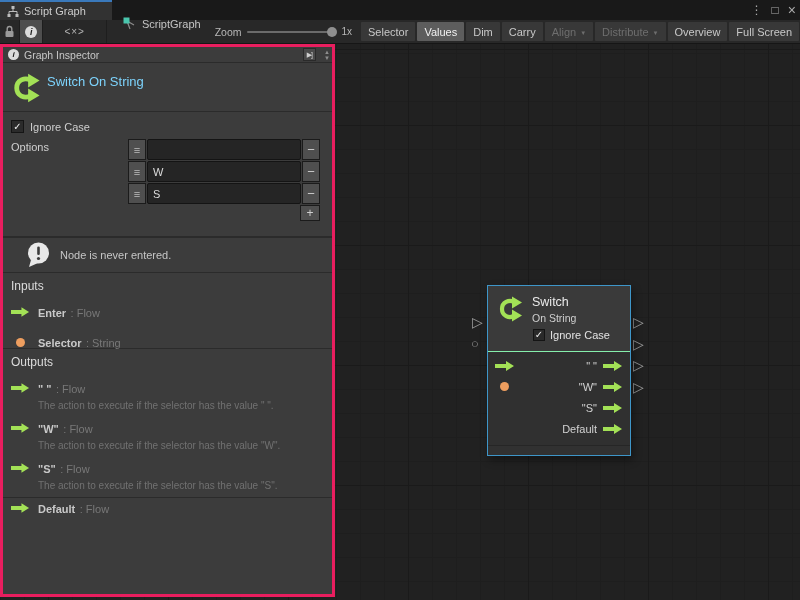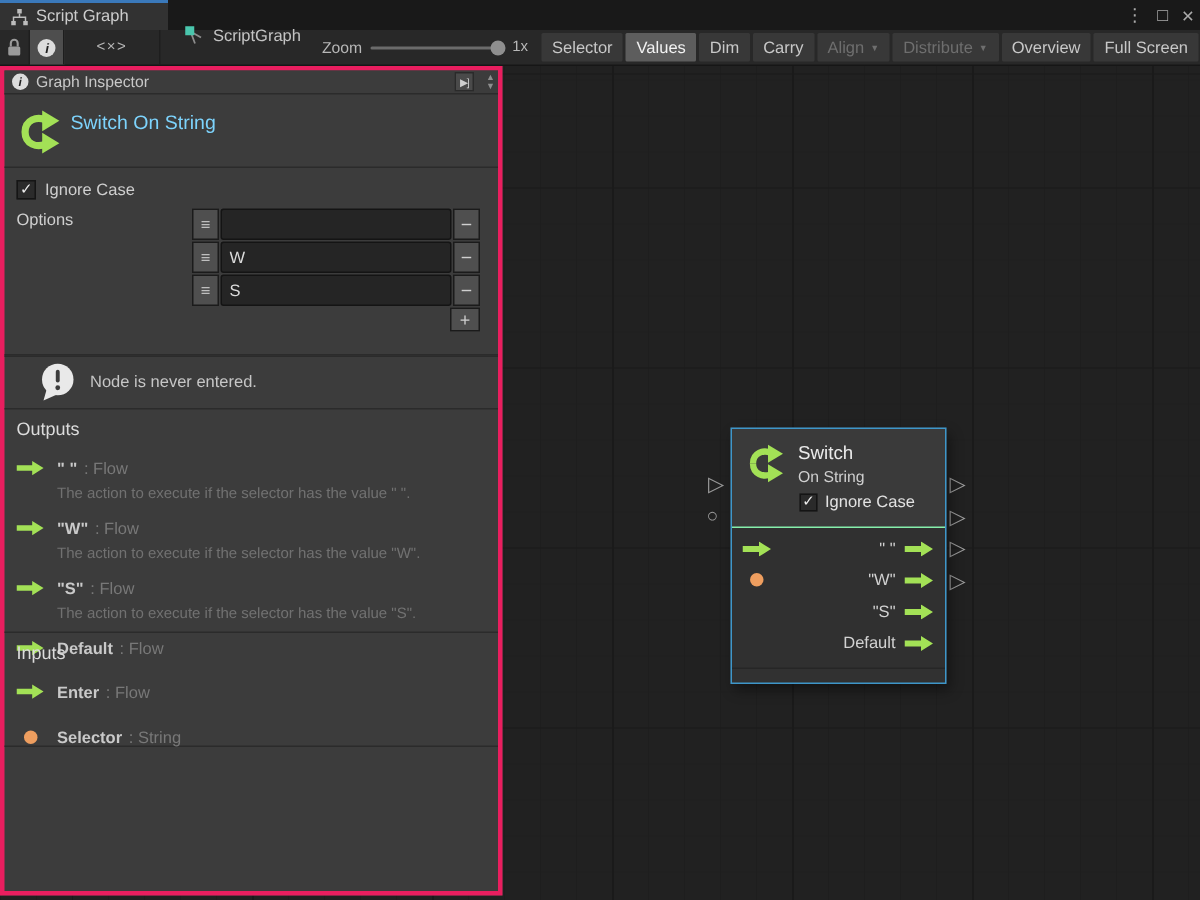--- a/index.html
+++ b/index.html
@@ -310,71 +310,71 @@
     <div class="sec sec-warning">
       <svg width="25" height="26" viewBox="0 0 25 26">
         <circle cx="12.5" cy="11" r="10.5" fill="#E9E9E9"></circle>
         <polygon points="5,18 3,25 12,21" fill="#E9E9E9"></polygon>
         <rect x="11.2" y="4.5" width="2.6" height="8.5" rx="1.3" fill="#3C3C3C"></rect>
         <circle cx="12.5" cy="16.5" r="1.6" fill="#3C3C3C"></circle>
       </svg>
       <span class="warn-text">Node is never entered.</span>
     </div>
 
-    <div class="sec sec-io sec-outputs">
-      <div class="io-header">Outputs</div>
-
-      <div class="io-row">
-        <svg width="19" height="10" viewBox="0 0 20 10">
-          <polygon points="0,3 11,3 11,0 19,5 11,10 11,7 0,7" fill="#A3E156"></polygon>
-        </svg>
-        <span><span class="io-name">" "</span>
-        <span class="io-type">: Flow</span></span>
-      </div>
-      <div class="io-desc">The action to execute if the selector has the value " ".</div>
-
-      <div class="io-row">
-        <svg width="19" height="10" viewBox="0 0 20 10">
-          <polygon points="0,3 11,3 11,0 19,5 11,10 11,7 0,7" fill="#A3E156"></polygon>
-        </svg>
-        <span><span class="io-name">"W"</span>
-        <span class="io-type">: Flow</span></span>
-      </div>
-      <div class="io-desc">The action to execute if the selector has the value "W".</div>
-
-      <div class="io-row">
-        <svg width="19" height="10" viewBox="0 0 20 10">
-          <polygon points="0,3 11,3 11,0 19,5 11,10 11,7 0,7" fill="#A3E156"></polygon>
-        </svg>
-        <span><span class="io-name">"S"</span>
-        <span class="io-type">: Flow</span></span>
-      </div>
-      <div class="io-desc">The action to execute if the selector has the value "S".</div>
-
-      <div class="io-row">
-        <svg width="19" height="10" viewBox="0 0 20 10">
-          <polygon points="0,3 11,3 11,0 19,5 11,10 11,7 0,7" fill="#A3E156"></polygon>
-        </svg>
-        <span><span class="io-name">Default</span>
-        <span class="io-type">: Flow</span></span>
-      </div>
-    </div>
-
     <div class="sec sec-io sec-inputs">
       <div class="io-header">Inputs</div>
       <div class="io-row">
         <svg width="19" height="10" viewBox="0 0 20 10">
           <polygon points="0,3 11,3 11,0 19,5 11,10 11,7 0,7" fill="#A3E156"></polygon>
         </svg>
         <span><span class="io-name">Enter</span>
         <span class="io-type">: Flow</span></span>
       </div>
       <div class="io-gap"></div>
       <div class="io-row">
         <span class="dot" style="margin-left:5px; margin-right:5px;"></span>
         <span><span class="io-name">Selector</span>
         <span class="io-type">: String</span></span>
       </div>
     </div>
 
+    <div class="sec sec-io sec-outputs">
+      <div class="io-header">Outputs</div>
+
+      <div class="io-row">
+        <svg width="19" height="10" viewBox="0 0 20 10">
+          <polygon points="0,3 11,3 11,0 19,5 11,10 11,7 0,7" fill="#A3E156"></polygon>
+        </svg>
+        <span><span class="io-name">" "</span>
+        <span class="io-type">: Flow</span></span>
+      </div>
+      <div class="io-desc">The action to execute if the selector has the value " ".</div>
+
+      <div class="io-row">
+        <svg width="19" height="10" viewBox="0 0 20 10">
+          <polygon points="0,3 11,3 11,0 19,5 11,10 11,7 0,7" fill="#A3E156"></polygon>
+        </svg>
+        <span><span class="io-name">"W"</span>
+        <span class="io-type">: Flow</span></span>
+      </div>
+      <div class="io-desc">The action to execute if the selector has the value "W".</div>
+
+      <div class="io-row">
+        <svg width="19" height="10" viewBox="0 0 20 10">
+          <polygon points="0,3 11,3 11,0 19,5 11,10 11,7 0,7" fill="#A3E156"></polygon>
+        </svg>
+        <span><span class="io-name">"S"</span>
+        <span class="io-type">: Flow</span></span>
+      </div>
+      <div class="io-desc">The action to execute if the selector has the value "S".</div>
+
+      <div class="io-row">
+        <svg width="19" height="10" viewBox="0 0 20 10">
+          <polygon points="0,3 11,3 11,0 19,5 11,10 11,7 0,7" fill="#A3E156"></polygon>
+        </svg>
+        <span><span class="io-name">Default</span>
+        <span class="io-type">: Flow</span></span>
+      </div>
+    </div>
+
     <div class="sec sec-rest" style="height:186px;"></div>
   </div>
 </div>
 
 </body></html>

